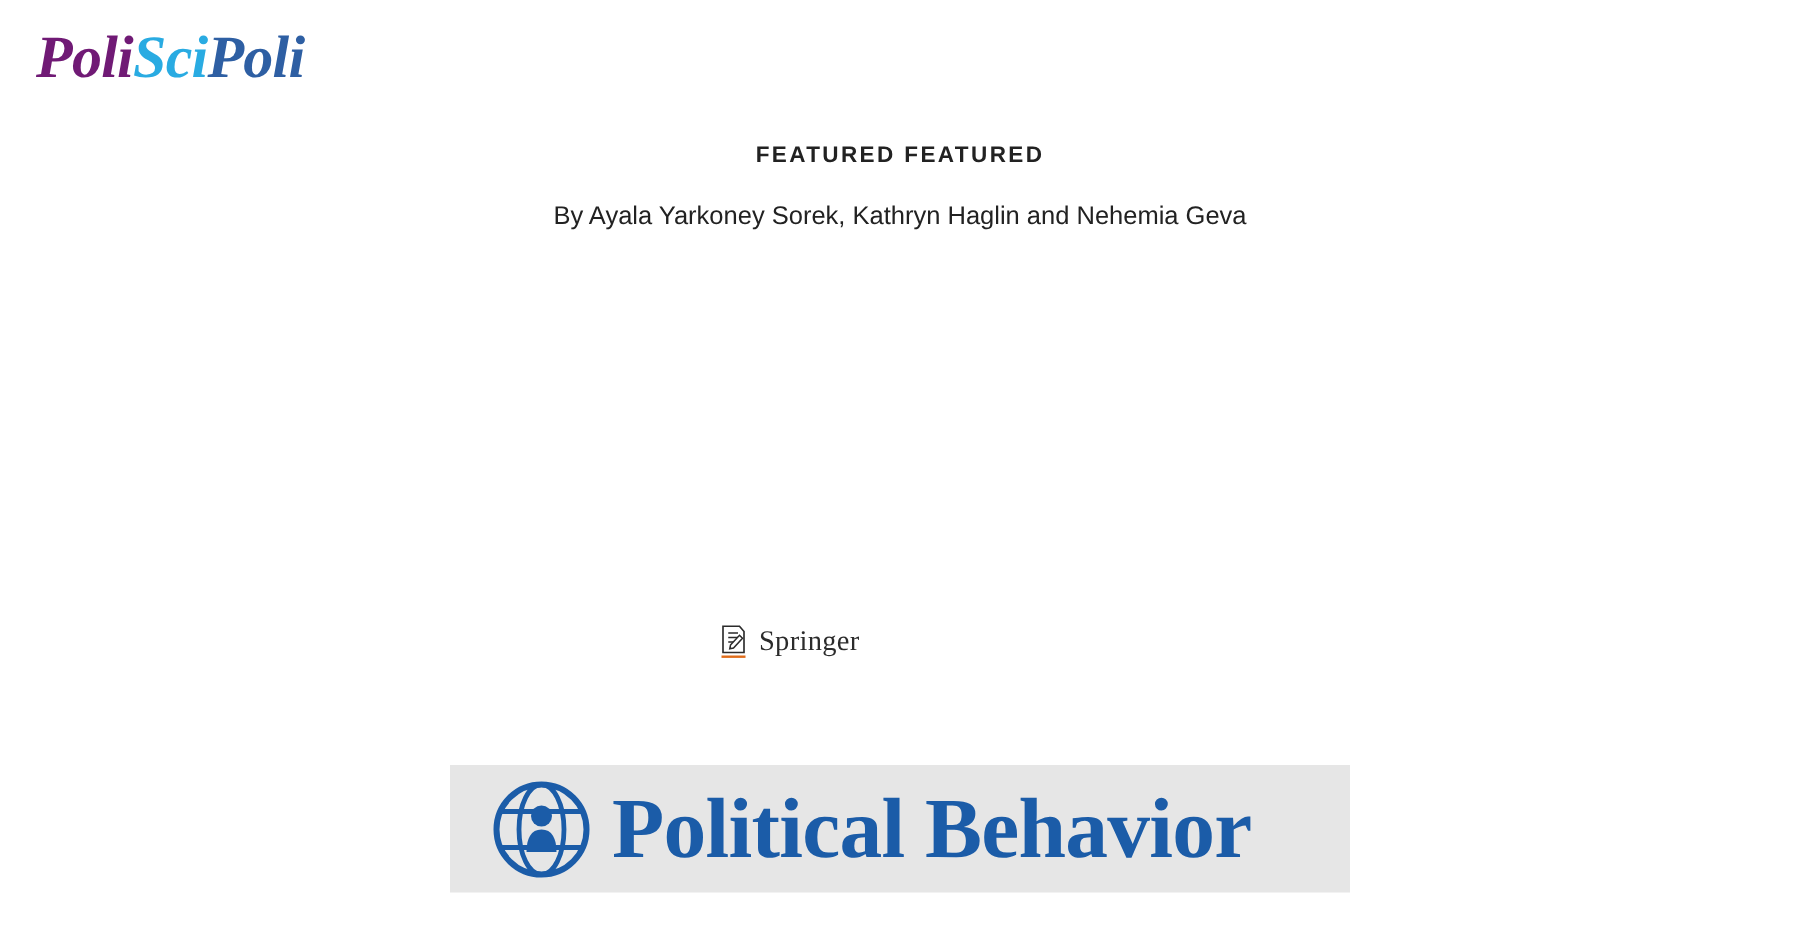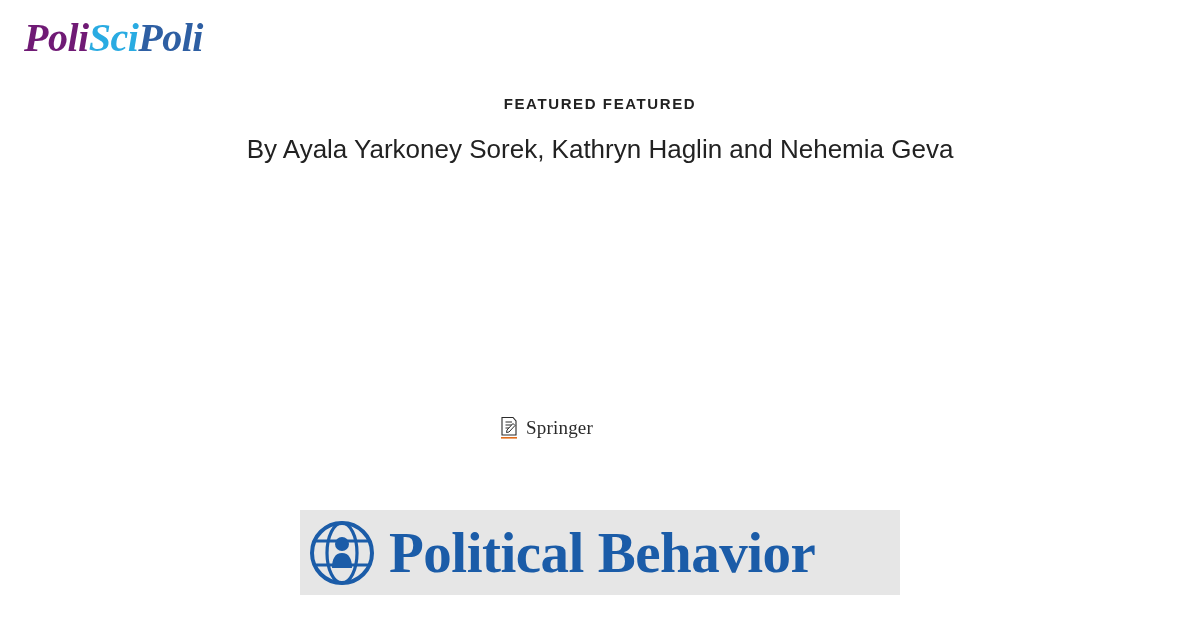--- a/index.html
+++ b/index.html
@@ -51,34 +51,33 @@
   .title {
     font-size: 43px;
     line-height: 52px;
     font-weight: normal;
     color: #111111;
     margin: 0 auto;
     width: 1060px;
     letter-spacing: -0.2px;
   }
   .authors {
-    font-size: 26px;
+    font-size: 17px;
     color: #222222;
     margin-top: 12px;
   }
 
   
   .publisher {
     position: absolute;
     top: 416px;
     left: 0;
     width: 1052px;
     text-align: center;
     height: 34px;
-    padding-left: 20px;
   }
   .publisher-inner {
     display: inline-flex;
     align-items: center;
     gap: 7px;
   }
   .springer-mark {
     width: 20px;
     height: 24px;
     position: relative;
@@ -95,21 +94,21 @@
   .journal {
     position: absolute;
     top: 510px;
     left: 300px;
     width: 600px;
     height: 85px;
     background: #e6e6e6;
     display: flex;
     align-items: center;
     justify-content: flex-start;
-    padding-left: 3px;
+    padding-left: 22px;
     box-sizing: border-box;
   }
   .journal-globe {
     width: 66px;
     height: 66px;
     flex: 0 0 66px;
     position: relative;
     margin-left: 6px;
   }
   .journal-title {

